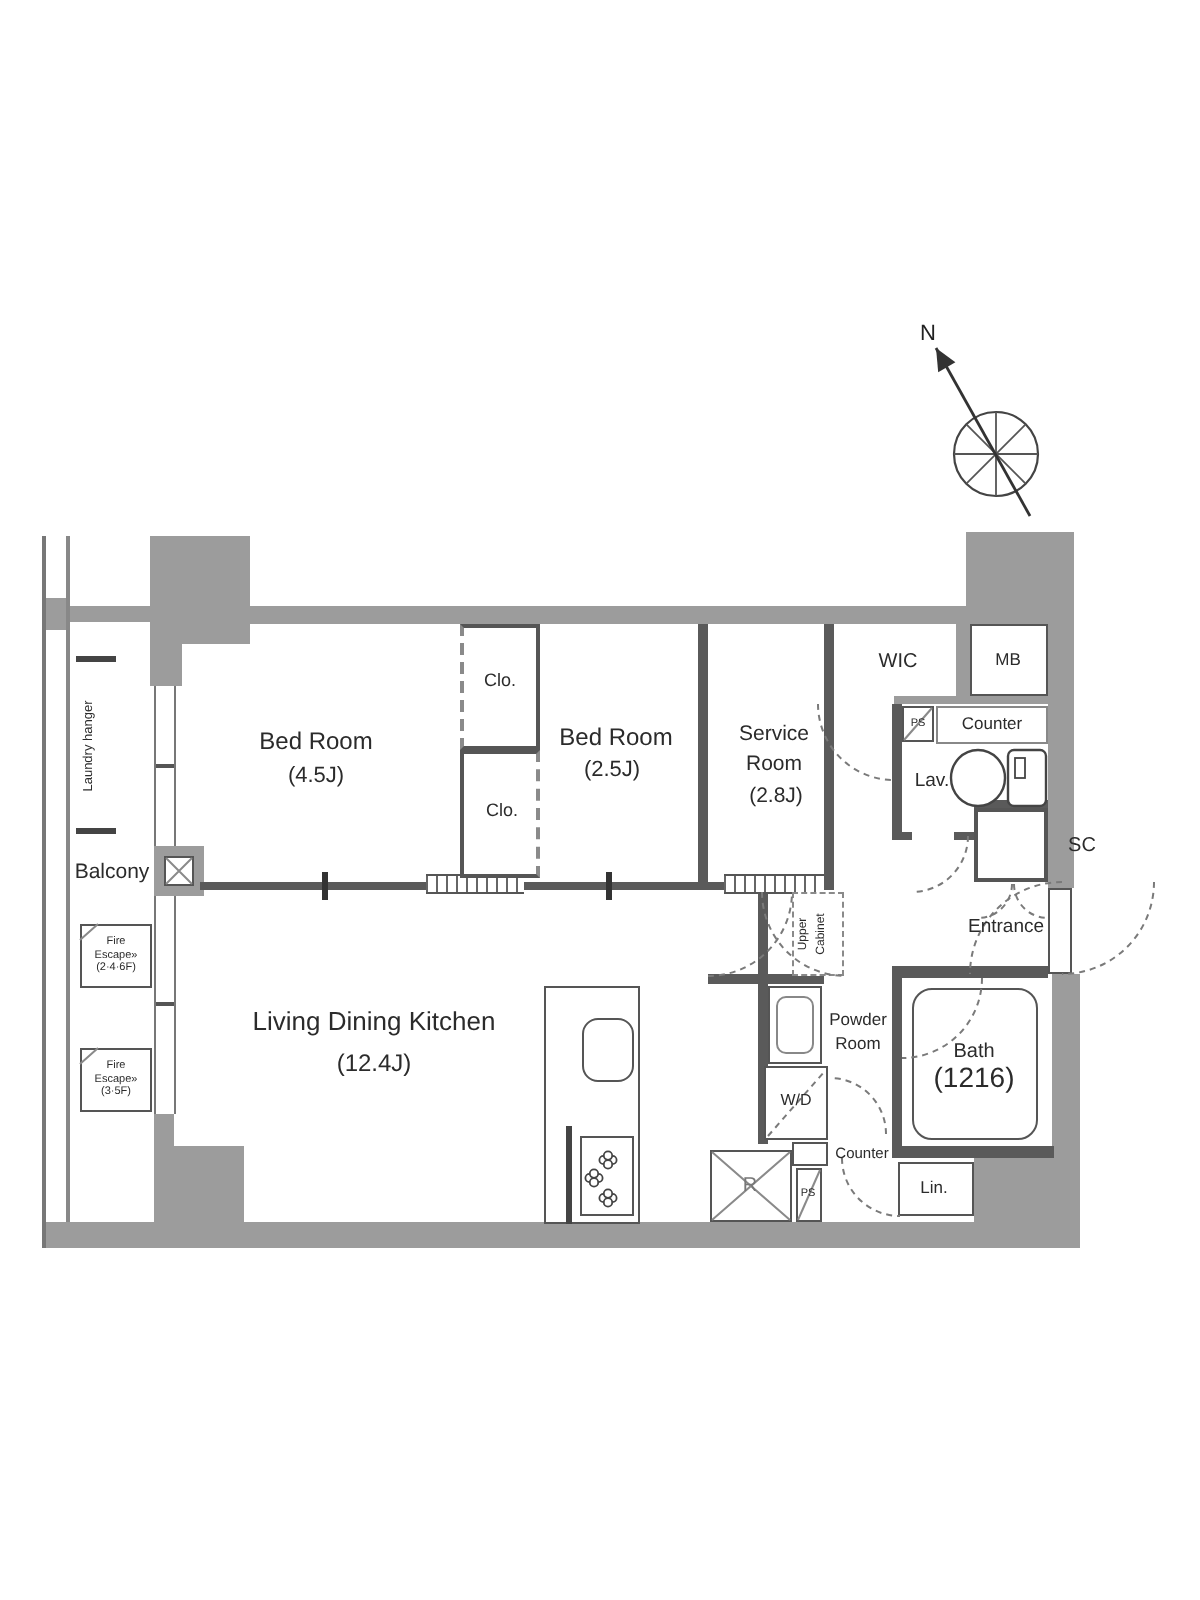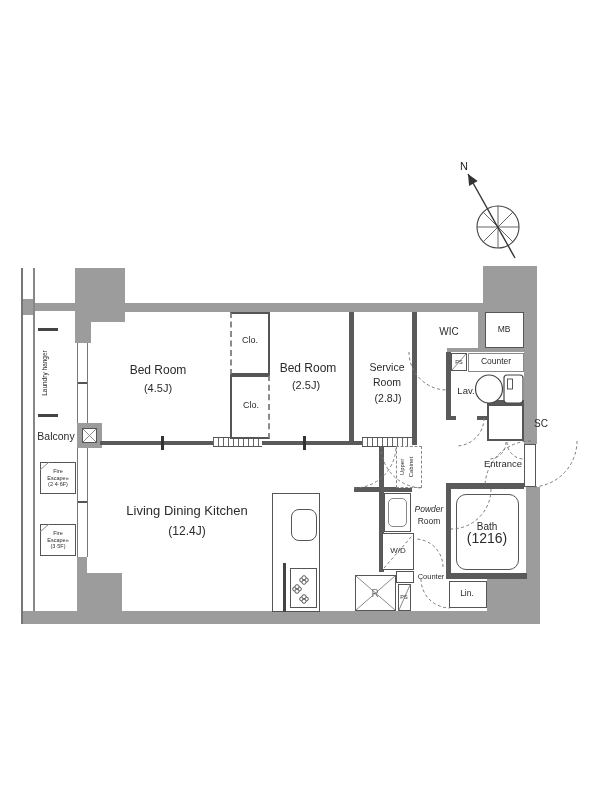--- a/index.html
+++ b/index.html
@@ -176,21 +176,21 @@
   <div class="lbl" style="left:504px;top:330px;font-size:8.5px;">MB</div>
   <div class="lbl" style="left:496px;top:362px;font-size:8.5px;">Counter</div>
   <div class="lbl" style="left:466px;top:391px;font-size:9.5px;">Lav.</div>
   <div class="lbl" style="left:459px;top:362px;font-size:5.5px;">PS</div>
   <div class="lbl" style="left:505px;top:423px;font-size:10px;margin-left:36px;">SC</div>
   <div class="lbl" style="left:489px;top:464px;font-size:9.5px;margin-left:14px;">Entrance</div>
   <div class="rot" style="left:382px;top:456px;width:54px;height:22px;font-size:6px;line-height:1.55;">
     <div>Upper</div>
     <div>Cabinet</div>
   </div>
-  <div class="lbl" style="left:429px;top:510px;font-size:8.5px;font-style:italic;">Powder</div>
+  <div class="lbl" style="left:429px;top:510px;font-size:8.5px;">Powder</div>
   <div class="lbl" style="left:429px;top:522px;font-size:8.5px;">Room</div>
   <div class="lbl" style="left:398px;top:551px;font-size:8px;">W/D</div>
   <div class="lbl" style="left:487px;top:526px;font-size:10px;">Bath</div>
   <div class="lbl" style="left:487px;top:539px;font-size:14px;">(1216)</div>
   <div class="lbl" style="left:431px;top:577px;font-size:7.5px;">Counter</div>
   <div class="lbl" style="left:375px;top:593px;font-size:10px;color:#777;">R</div>
   <div class="lbl" style="left:404px;top:597px;font-size:5.5px;">PS</div>
   <div class="lbl" style="left:467px;top:594px;font-size:8.5px;">Lin.</div>
   <div class="lbl" style="left:187px;top:511px;font-size:13px;">Living Dining Kitchen</div>
   <div class="lbl" style="left:187px;top:532px;font-size:12px;">(12.4J)</div>

